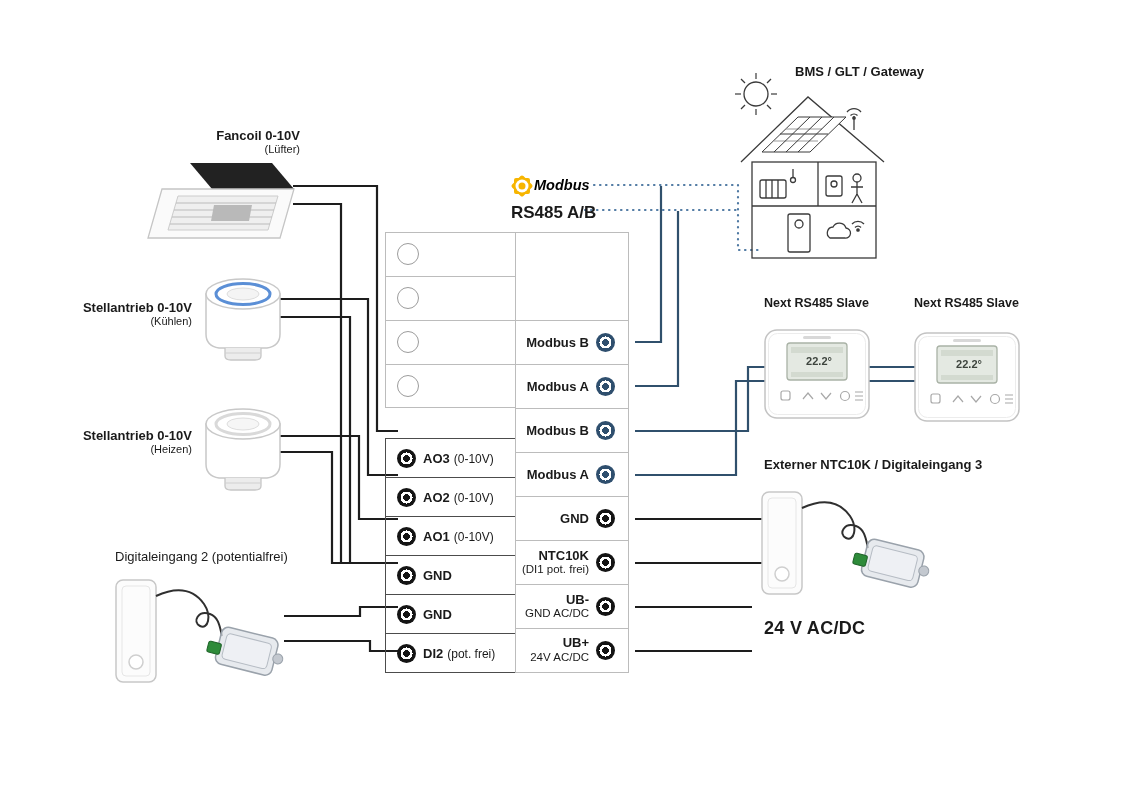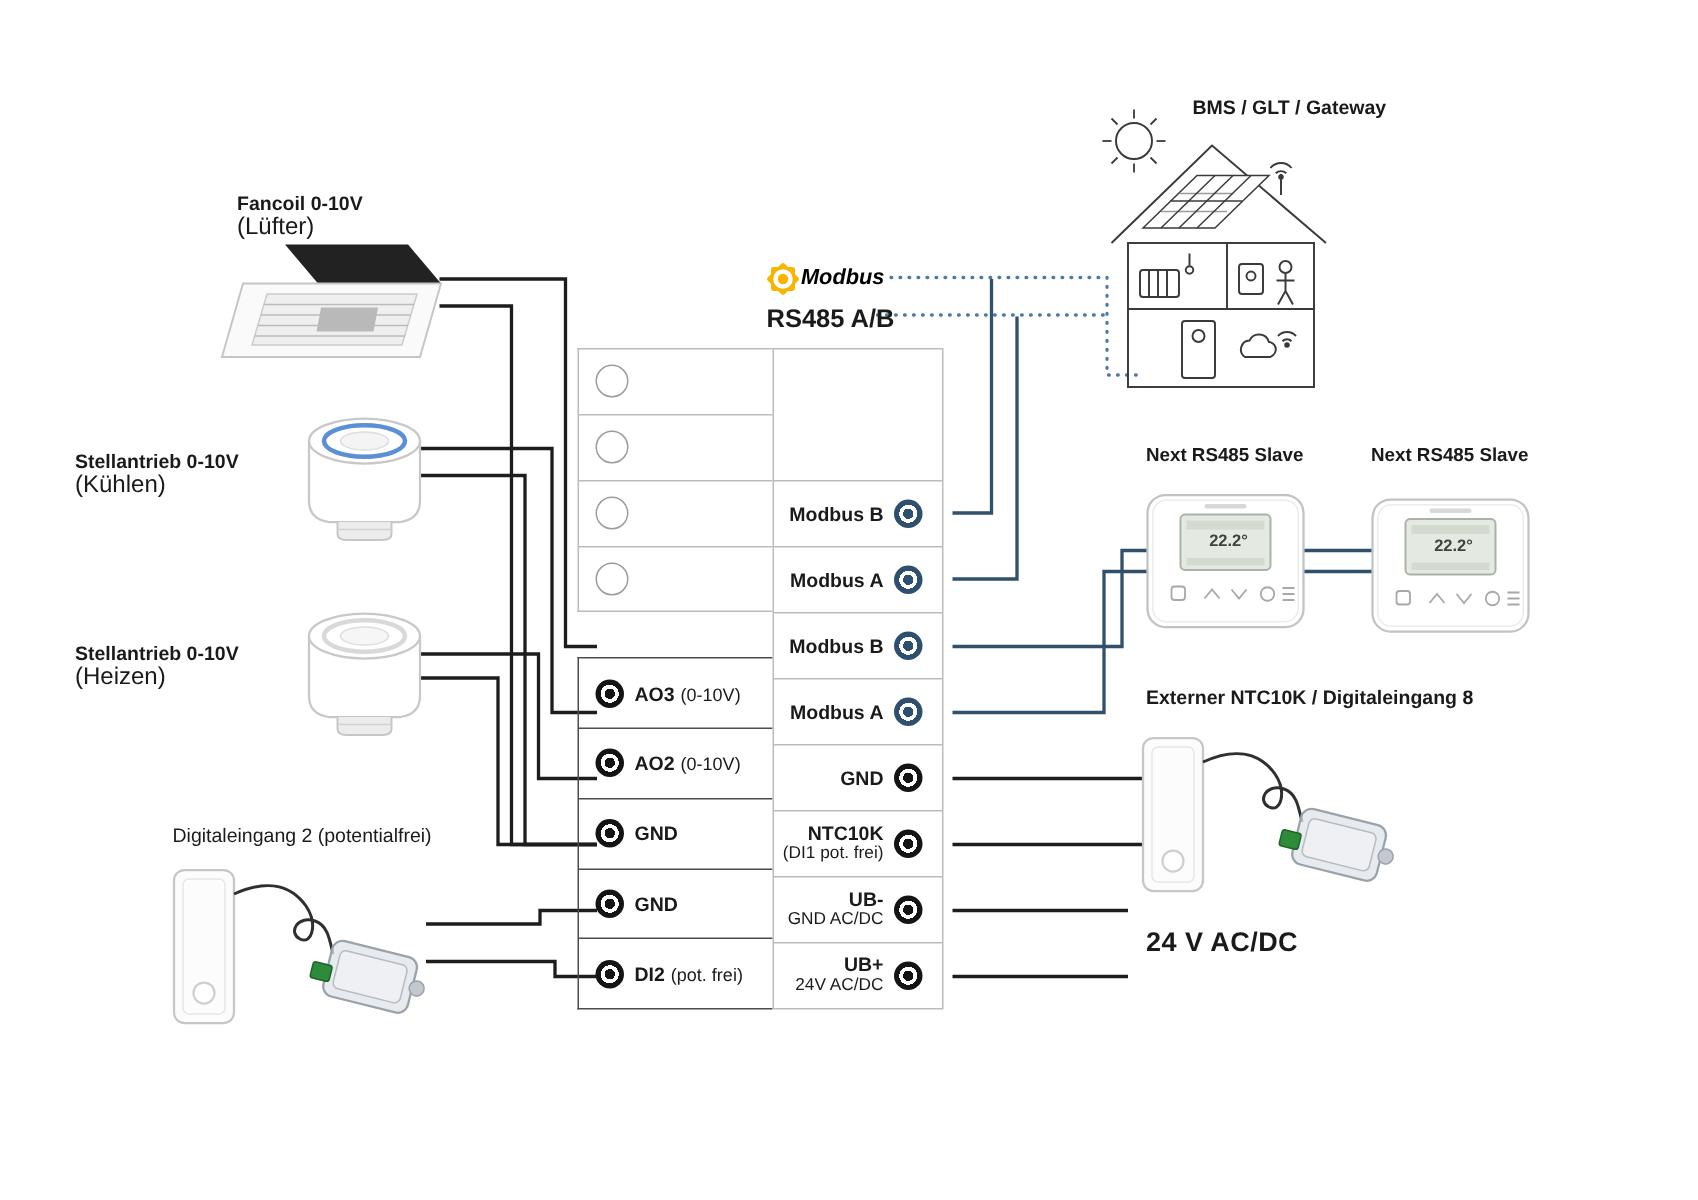--- a/index.html
+++ b/index.html
@@ -3,22 +3,22 @@
 <meta charset="utf-8">
 <style>
   html,body{margin:0;padding:0;background:#fff;}
   .canvas{position:relative;width:1132px;height:800px;background:#fff;overflow:hidden;
           font-family:"Liberation Sans",sans-serif;color:#1a1a1a;}
   svg.layer{position:absolute;left:0;top:0;}
 
   
   .lbl{position:absolute;white-space:nowrap;}
   .lbl .t{font-weight:700;font-size:13px;display:block;}
-  .lbl .s{font-size:16px;display:block;}
-  .ctr{text-align:left;}
+  .lbl .s{font-size:11px;display:block;}
+  .ctr{text-align:right;}
   .lbl-fancoil{left:158px;top:128px;width:142px;}
   .lbl-act1{left:50px;top:300px;width:142px;}
   .lbl-act2{left:50px;top:428px;width:142px;}
   .lbl-di2{left:115px;top:549px;font-size:13px;}
   .lbl-di2 b{font-weight:400;}
   .lbl-bms{left:795px;top:64px;font-weight:700;font-size:13px;}
   .lbl-modbus{left:534px;top:177px;font-weight:700;font-style:italic;font-size:14.5px;color:#000000;}
   .lbl-rs485{left:511px;top:203px;font-weight:700;font-size:17px;}
   .lbl-slave1{left:764px;top:296px;font-weight:700;font-size:12.5px;}
   .lbl-slave2{left:914px;top:296px;font-weight:700;font-size:12.5px;}
@@ -246,20 +246,24 @@
         <div class="cell l-cell">
           <span class="term black"></span>
           <span class="cl"><b>AO3</b><span class="rest">(0-10V)</span></span>
         </div>
         <div class="cell l-cell">
           <span class="term black"></span>
           <span class="cl"><b>AO2</b><span class="rest">(0-10V)</span></span>
         </div>
         <div class="cell l-cell">
           <span class="term black"></span>
+          <span class="cl"><b>AO1</b><span class="rest">(0-10V)</span></span>
+        </div>
+        <div class="cell l-cell">
+          <span class="term black"></span>
           <span class="cl"><b>GND</b><span class="rest"></span></span>
         </div>
         <div class="cell l-cell">
           <span class="term black"></span>
           <span class="cl"><b>GND</b><span class="rest"></span></span>
         </div>
         <div class="cell l-cell">
           <span class="term black"></span>
           <span class="cl"><b>DI2</b><span class="rest">(pot. frei)</span></span>
         </div>
@@ -327,16 +331,16 @@
 
   <div class="lbl lbl-bms">BMS / GLT / Gateway</div>
   <div class="lbl lbl-modbus">Modbus</div>
   <div class="lbl lbl-rs485">RS485 A/B</div>
 
   <div class="lbl lbl-slave1">Next RS485 Slave</div>
   <div class="lbl lbl-slave2">Next RS485 Slave</div>
   <div class="scr-temp t1">22.2°</div>
   <div class="scr-temp t2">22.2°</div>
 
-  <div class="lbl lbl-ntc">Externer NTC10K / Digitaleingang 8</div>
+  <div class="lbl lbl-ntc">Externer NTC10K / Digitaleingang 3</div>
   <div class="lbl lbl-power">24 V AC/DC</div>
 
 </div>
 
 </body></html>

